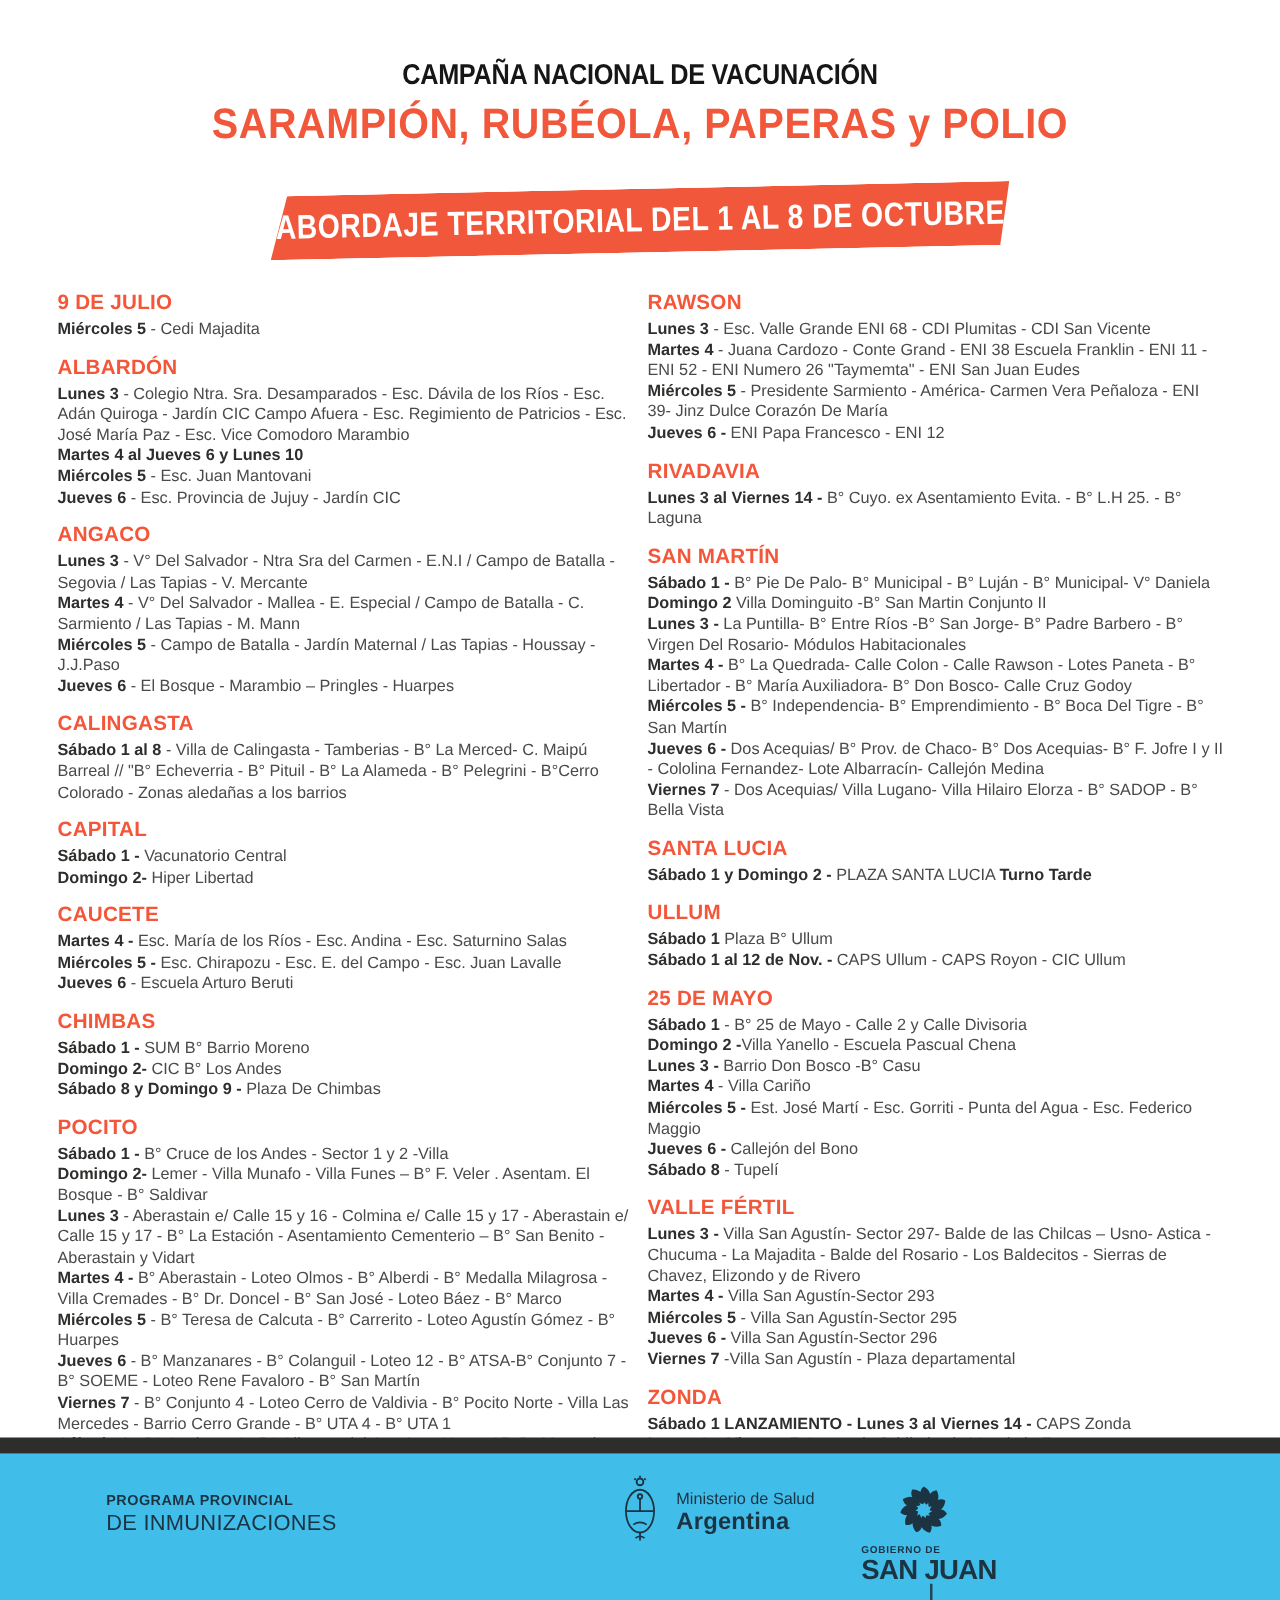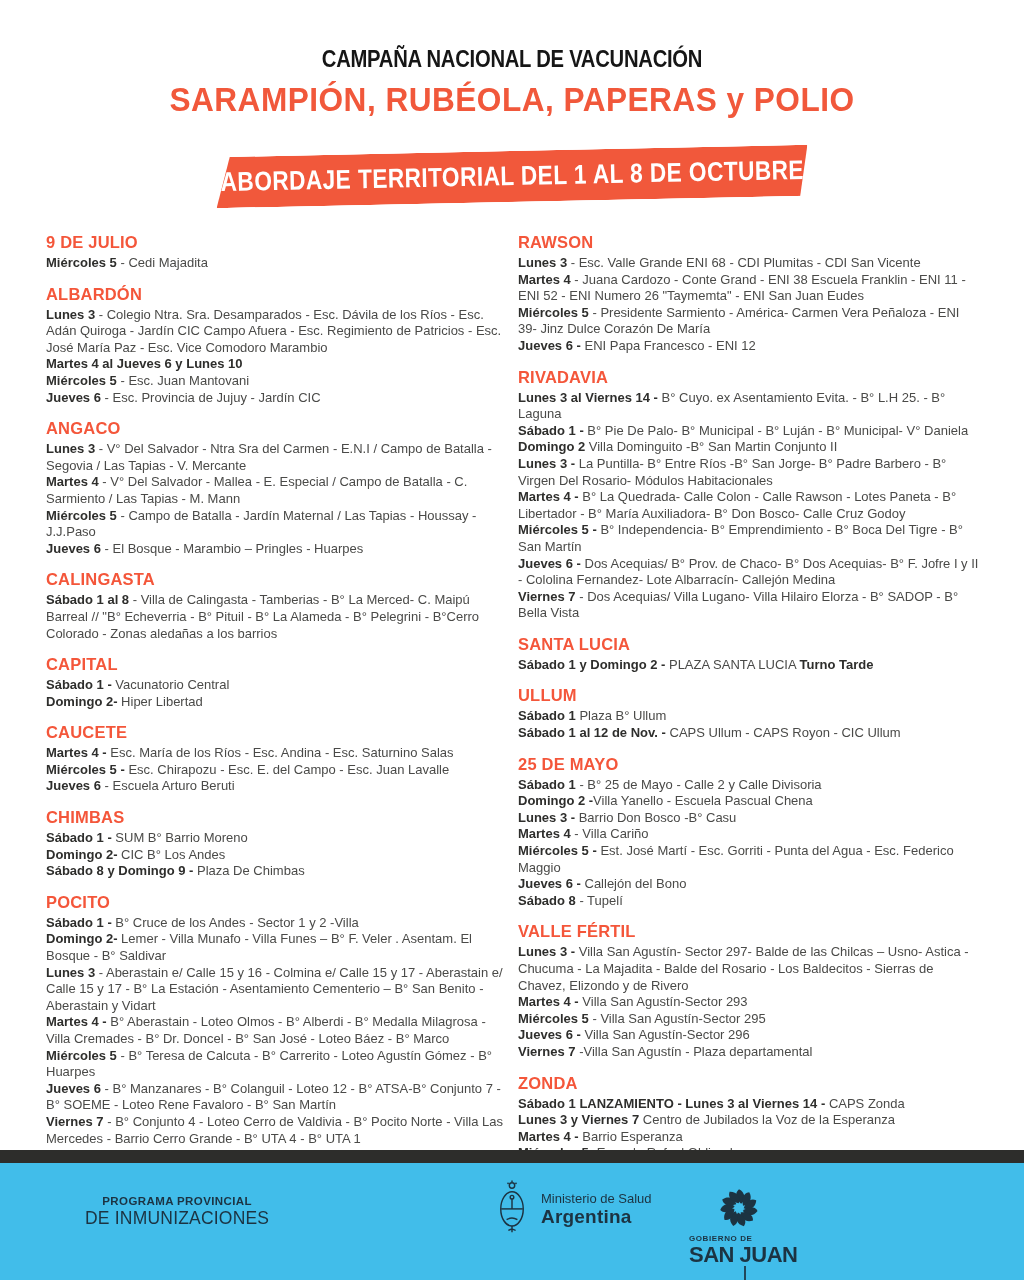--- a/index.html
+++ b/index.html
@@ -68,21 +68,21 @@
   .entry .day{color:var(--day-text);font-weight:bold;}
   
   .footer-strip{
     position:absolute;left:0;top:1150px;width:1024px;height:13px;
     background:var(--strip);
   }
   .footer{
     position:absolute;left:0;top:1163px;width:1024px;height:117px;
     background:var(--blue);color:var(--footer-text);
   }
-  .program{position:absolute;left:85px;top:31px;line-height:1.25;text-align:center;}
+  .program{position:absolute;left:85px;top:31px;line-height:1.25;}
   .program-line1{font-size:11.5px;font-weight:bold;letter-spacing:0.4px;}
   .program-line2{font-size:17.5px;font-weight:normal;letter-spacing:0.2px;}
   .argentina{position:absolute;left:494px;top:16px;display:flex;align-items:center;gap:11px;}
   .arg-text{line-height:1.2;}
   .arg-line1{font-size:13px;font-weight:normal;}
   .arg-line2{font-size:19px;font-weight:bold;letter-spacing:0.2px;}
   .sanjuan{position:absolute;left:680px;top:22px;display:flex;align-items:center;flex-direction:column;}
   .sj-icon{margin-right:8px;}
   .sj-text{line-height:1.05;}
   .sj-small{font-size:8px;font-weight:bold;letter-spacing:0.6px;}
@@ -164,20 +164,21 @@
           <p class="entry"><b class="day">Lunes 3</b><span> - Esc. Valle Grande ENI 68 - CDI Plumitas - CDI San Vicente</span></p>
           <p class="entry"><b class="day">Martes 4</b><span> - Juana Cardozo - Conte Grand - ENI 38 Escuela Franklin - ENI 11 - ENI 52 - ENI Numero 26 "Taymemta" - ENI San Juan Eudes</span></p>
           <p class="entry"><b class="day">Miércoles 5</b><span> - Presidente Sarmiento - América- Carmen Vera Peñaloza - ENI 39- Jinz Dulce Corazón De María</span></p>
           <p class="entry"><b class="day">Jueves 6 -</b><span> ENI Papa Francesco - ENI 12</span></p>
         </section>
         <section>
           <h3 class="dept-title">RIVADAVIA</h3>
           <p class="entry"><b class="day">Lunes 3 al Viernes 14 -</b><span> B° Cuyo. ex Asentamiento Evita. - B° L.H 25. - B° Laguna</span></p>
         </section>
         <section>
+          <h3 class="dept-title">SAN MARTÍN</h3>
           <p class="entry"><b class="day">Sábado 1 -</b><span> B° Pie De Palo- B° Municipal - B° Luján - B° Municipal- V° Daniela</span></p>
           <p class="entry"><b class="day">Domingo 2</b><span> Villa Dominguito -B° San Martin Conjunto II</span></p>
           <p class="entry"><b class="day">Lunes 3 -</b><span> La Puntilla- B° Entre Ríos -B° San Jorge- B° Padre Barbero - B° Virgen Del Rosario- Módulos Habitacionales</span></p>
           <p class="entry"><b class="day">Martes 4 -</b><span> B° La Quedrada- Calle Colon - Calle Rawson - Lotes Paneta - B° Libertador - B° María Auxiliadora- B° Don Bosco- Calle Cruz Godoy</span></p>
           <p class="entry"><b class="day">Miércoles 5 -</b><span> B° Independencia- B° Emprendimiento - B° Boca Del Tigre - B° San Martín</span></p>
           <p class="entry"><b class="day">Jueves 6 -</b><span> Dos Acequias/ B° Prov. de Chaco- B° Dos Acequias- B° F. Jofre I y II - Cololina Fernandez- Lote Albarracín- Callejón Medina</span></p>
           <p class="entry"><b class="day">Viernes 7</b><span> - Dos Acequias/ Villa Lugano- Villa Hilairo Elorza - B° SADOP - B° Bella Vista</span></p>
         </section>
         <section>
           <h3 class="dept-title">SANTA LUCIA</h3>

